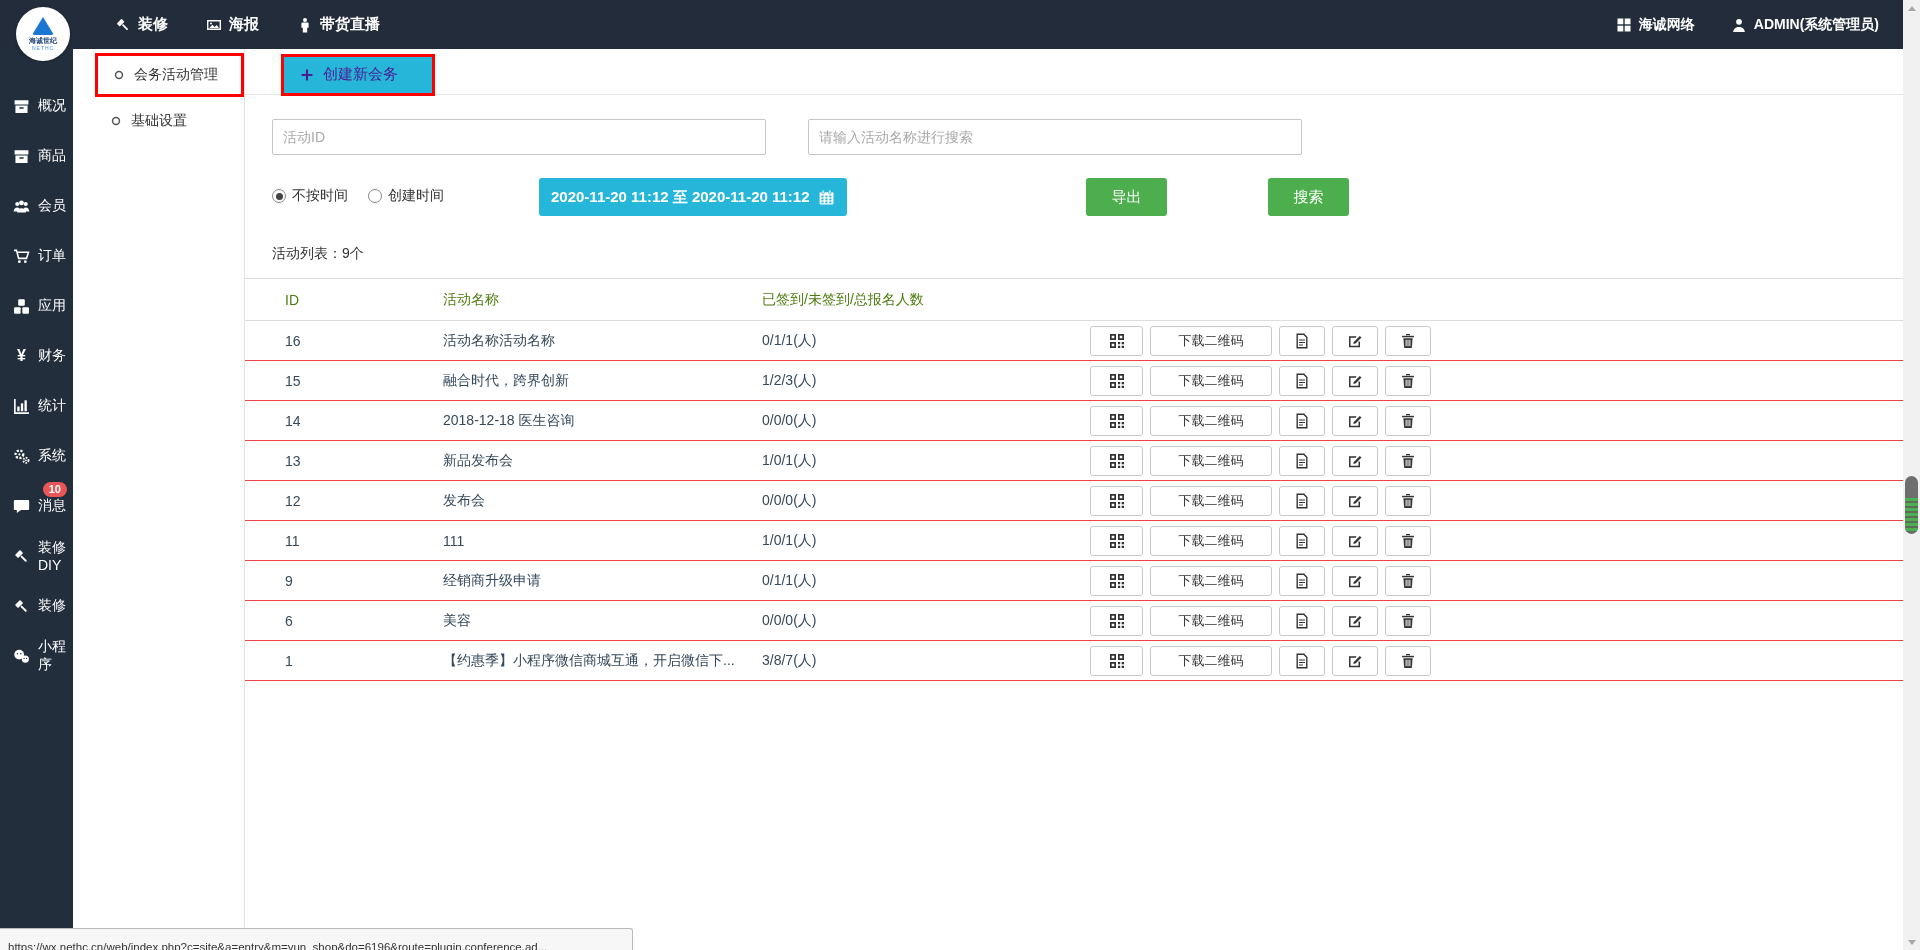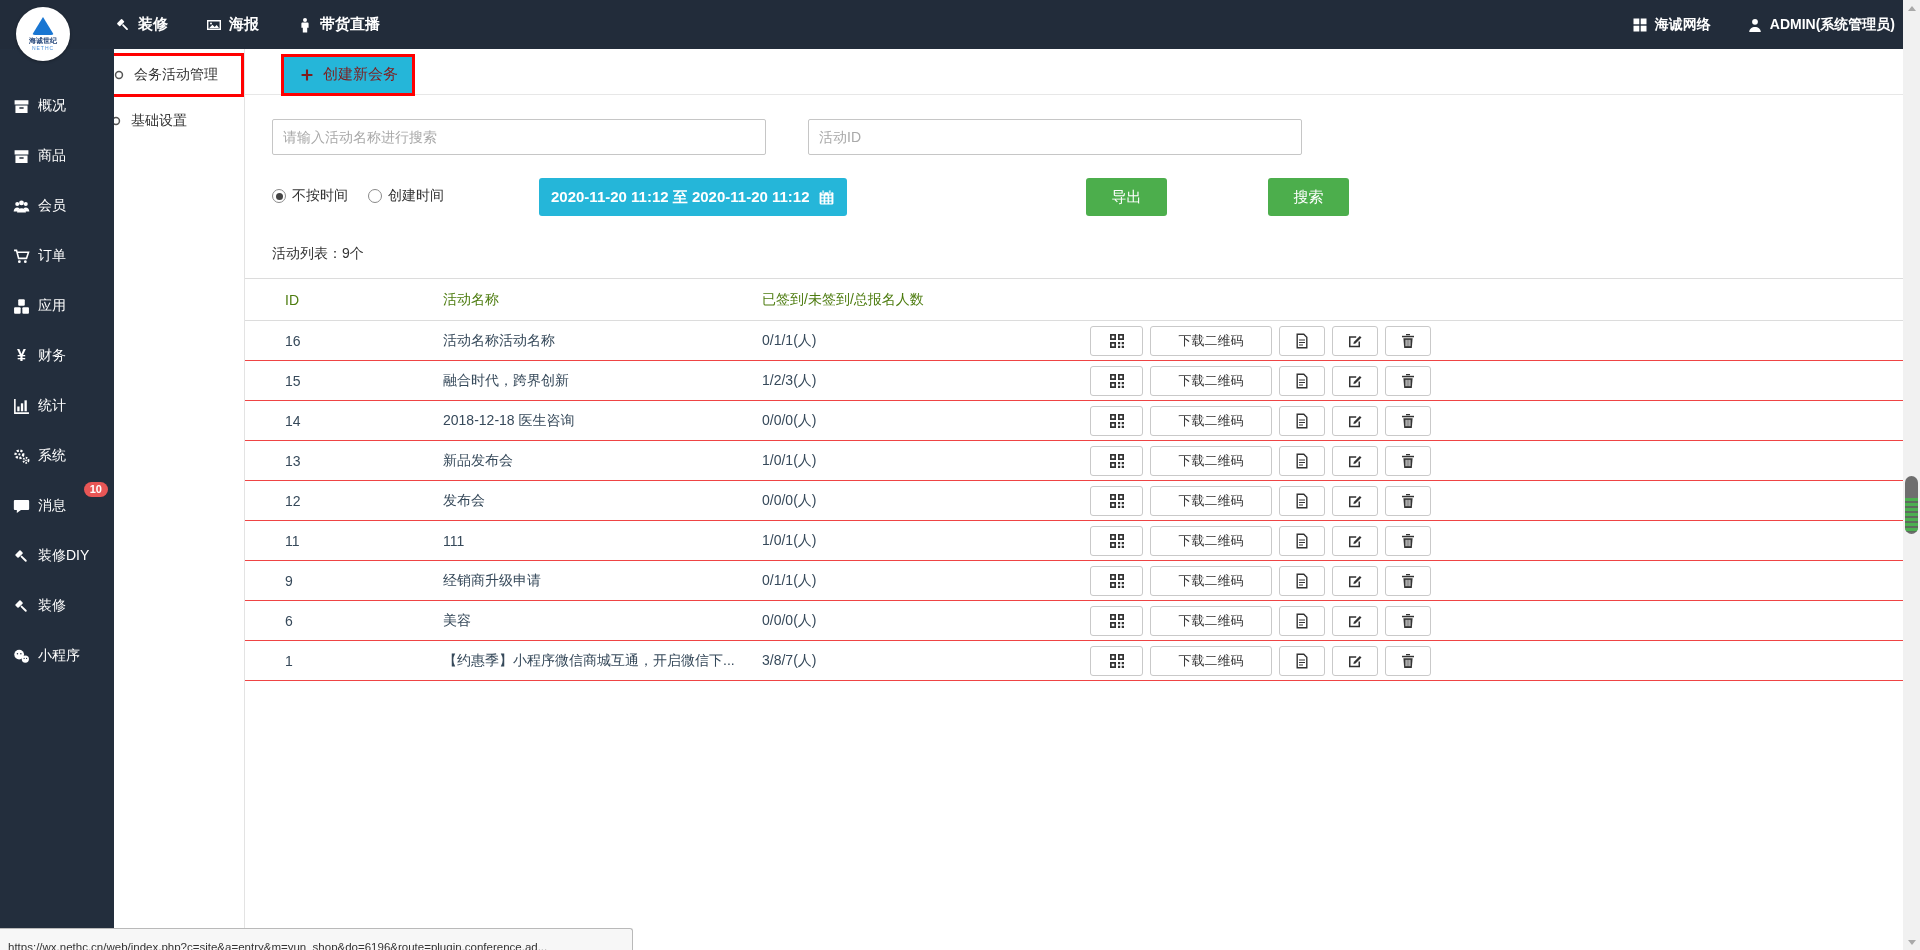--- a/index.html
+++ b/index.html
@@ -14,25 +14,25 @@
     align-items:center; justify-content:center; box-shadow:0 1px 3px rgba(0,0,0,.3); }
   .logo-tri { width:0; height:0; border-left:11px solid transparent;
     border-right:11px solid transparent; border-bottom:18px solid #1976d2;
     border-radius:3px; position:relative; }
   .logo-txt { font-size:7px; color:#24467a; font-weight:bold; line-height:8px; margin-top:2px; }
   .logo-sub { font-size:5px; color:#4a90d9; letter-spacing:1px; line-height:6px; }
   .topmenu { display:flex; align-items:center; margin-left:115px; gap:38px; }
   .topmenu-item { display:flex; align-items:center; gap:7px; color:#fff;
     font-size:15px; font-weight:600; cursor:pointer; }
   .topmenu-item svg { width:16px; height:16px; }
-  .topbar-right { margin-left:auto; margin-right:8px; display:flex; align-items:flex-start; gap:36px; }
+  .topbar-right { margin-left:auto; margin-right:24px; display:flex; align-items:flex-start; gap:36px; }
   .topbar-right .topmenu-item { font-weight:600; font-size:14px; }
 
   
-  .sidebar { position:absolute; left:0; top:0; width:114px; height:950px;
+  .sidebar { position:absolute; left:0; top:0; width:73px; height:950px;
     background:#232e3d; z-index:10; }
   .sidebar-list { padding-top:81px; }
   .side-item { position:relative; height:50px; display:flex; align-items:center;
     padding-left:13px; gap:8px; color:#fff; font-size:14px; cursor:pointer; }
   .side-item svg { width:17px; height:17px; flex:0 0 auto; }
   .side-item .glyph { width:17px; text-align:center; font-size:16px; font-weight:bold; }
   .side-badge { position:absolute; right:6px; top:1px; background:#e85656; color:#fff;
     font-size:11px; font-weight:bold; border-radius:9px; padding:1px 6px; line-height:13px; }
 
   
@@ -42,22 +42,22 @@
     padding:10px 0 10px 15px; cursor:pointer; }
   .submenu-item svg { width:12px; height:12px; color:#555; flex:0 0 auto; }
   .red-box { border:3px solid #ff0000; margin-top:4px; }
   .submenu-item.second { margin-top:5px; }
 
   
   .main { position:absolute; left:245px; top:49px; right:17px; bottom:0;
     background:#fff; }
   .main-header { height:46px; border-bottom:1px solid #e7e7e7; }
   .create-wrap { display:inline-block; border:3px solid #ff0000; margin:5px 0 0 36px; }
-  .btn-create { display:flex; align-items:center; gap:9px; background:#25b6d9; color:#7f1d1d;
-    border:none; font-size:15px; padding:8px 14px 9px 16px; cursor:pointer;
+  .btn-create { display:flex; align-items:center; gap:9px; background:#25b6d9; color:#4c1d95;
+    border:none; font-size:15px; padding:8px 34px 9px 16px; cursor:pointer;
     font-family:Liberation Serif, serif; }
   .btn-create svg { width:14px; height:14px; }
 
   .search-area { padding:24px 0 0 27px; }
   .inputs-row { display:flex; gap:42px; }
   .txt-input { width:494px; height:36px; border:1px solid #c6c6c6; border-radius:2px;
     padding:0 10px; font-size:14px; color:#333; font-family:inherit; }
   .txt-input::placeholder { color:#a9a9a9; }
 
   .controls-row { position:relative; height:40px; margin-top:23px; }
@@ -347,22 +347,22 @@
         <svg viewBox="0 0 16 16" fill="currentColor">
             <path d="M6.8 1.8h2.4v5h5v2.4h-5v5H6.8v-5h-5V6.8h5z"></path>
           </svg>
         <span>创建新会务</span>
       </button>
     </div>
   </div>
 
   <div class="search-area">
     <div class="inputs-row">
+      <input class="txt-input" type="text" placeholder="活动ID" style="">
       <input class="txt-input" type="text" placeholder="请输入活动名称进行搜索" style="">
-      <input class="txt-input" type="text" placeholder="活动ID" style="">
     </div>
     <div class="controls-row">
       <div class="radios">
         <span class="radio">
           <span class="radio-dot checked"></span>
           <span>不按时间</span>
         </span>
         <span class="radio">
           <span class="radio-dot"></span>
           <span>创建时间</span>

